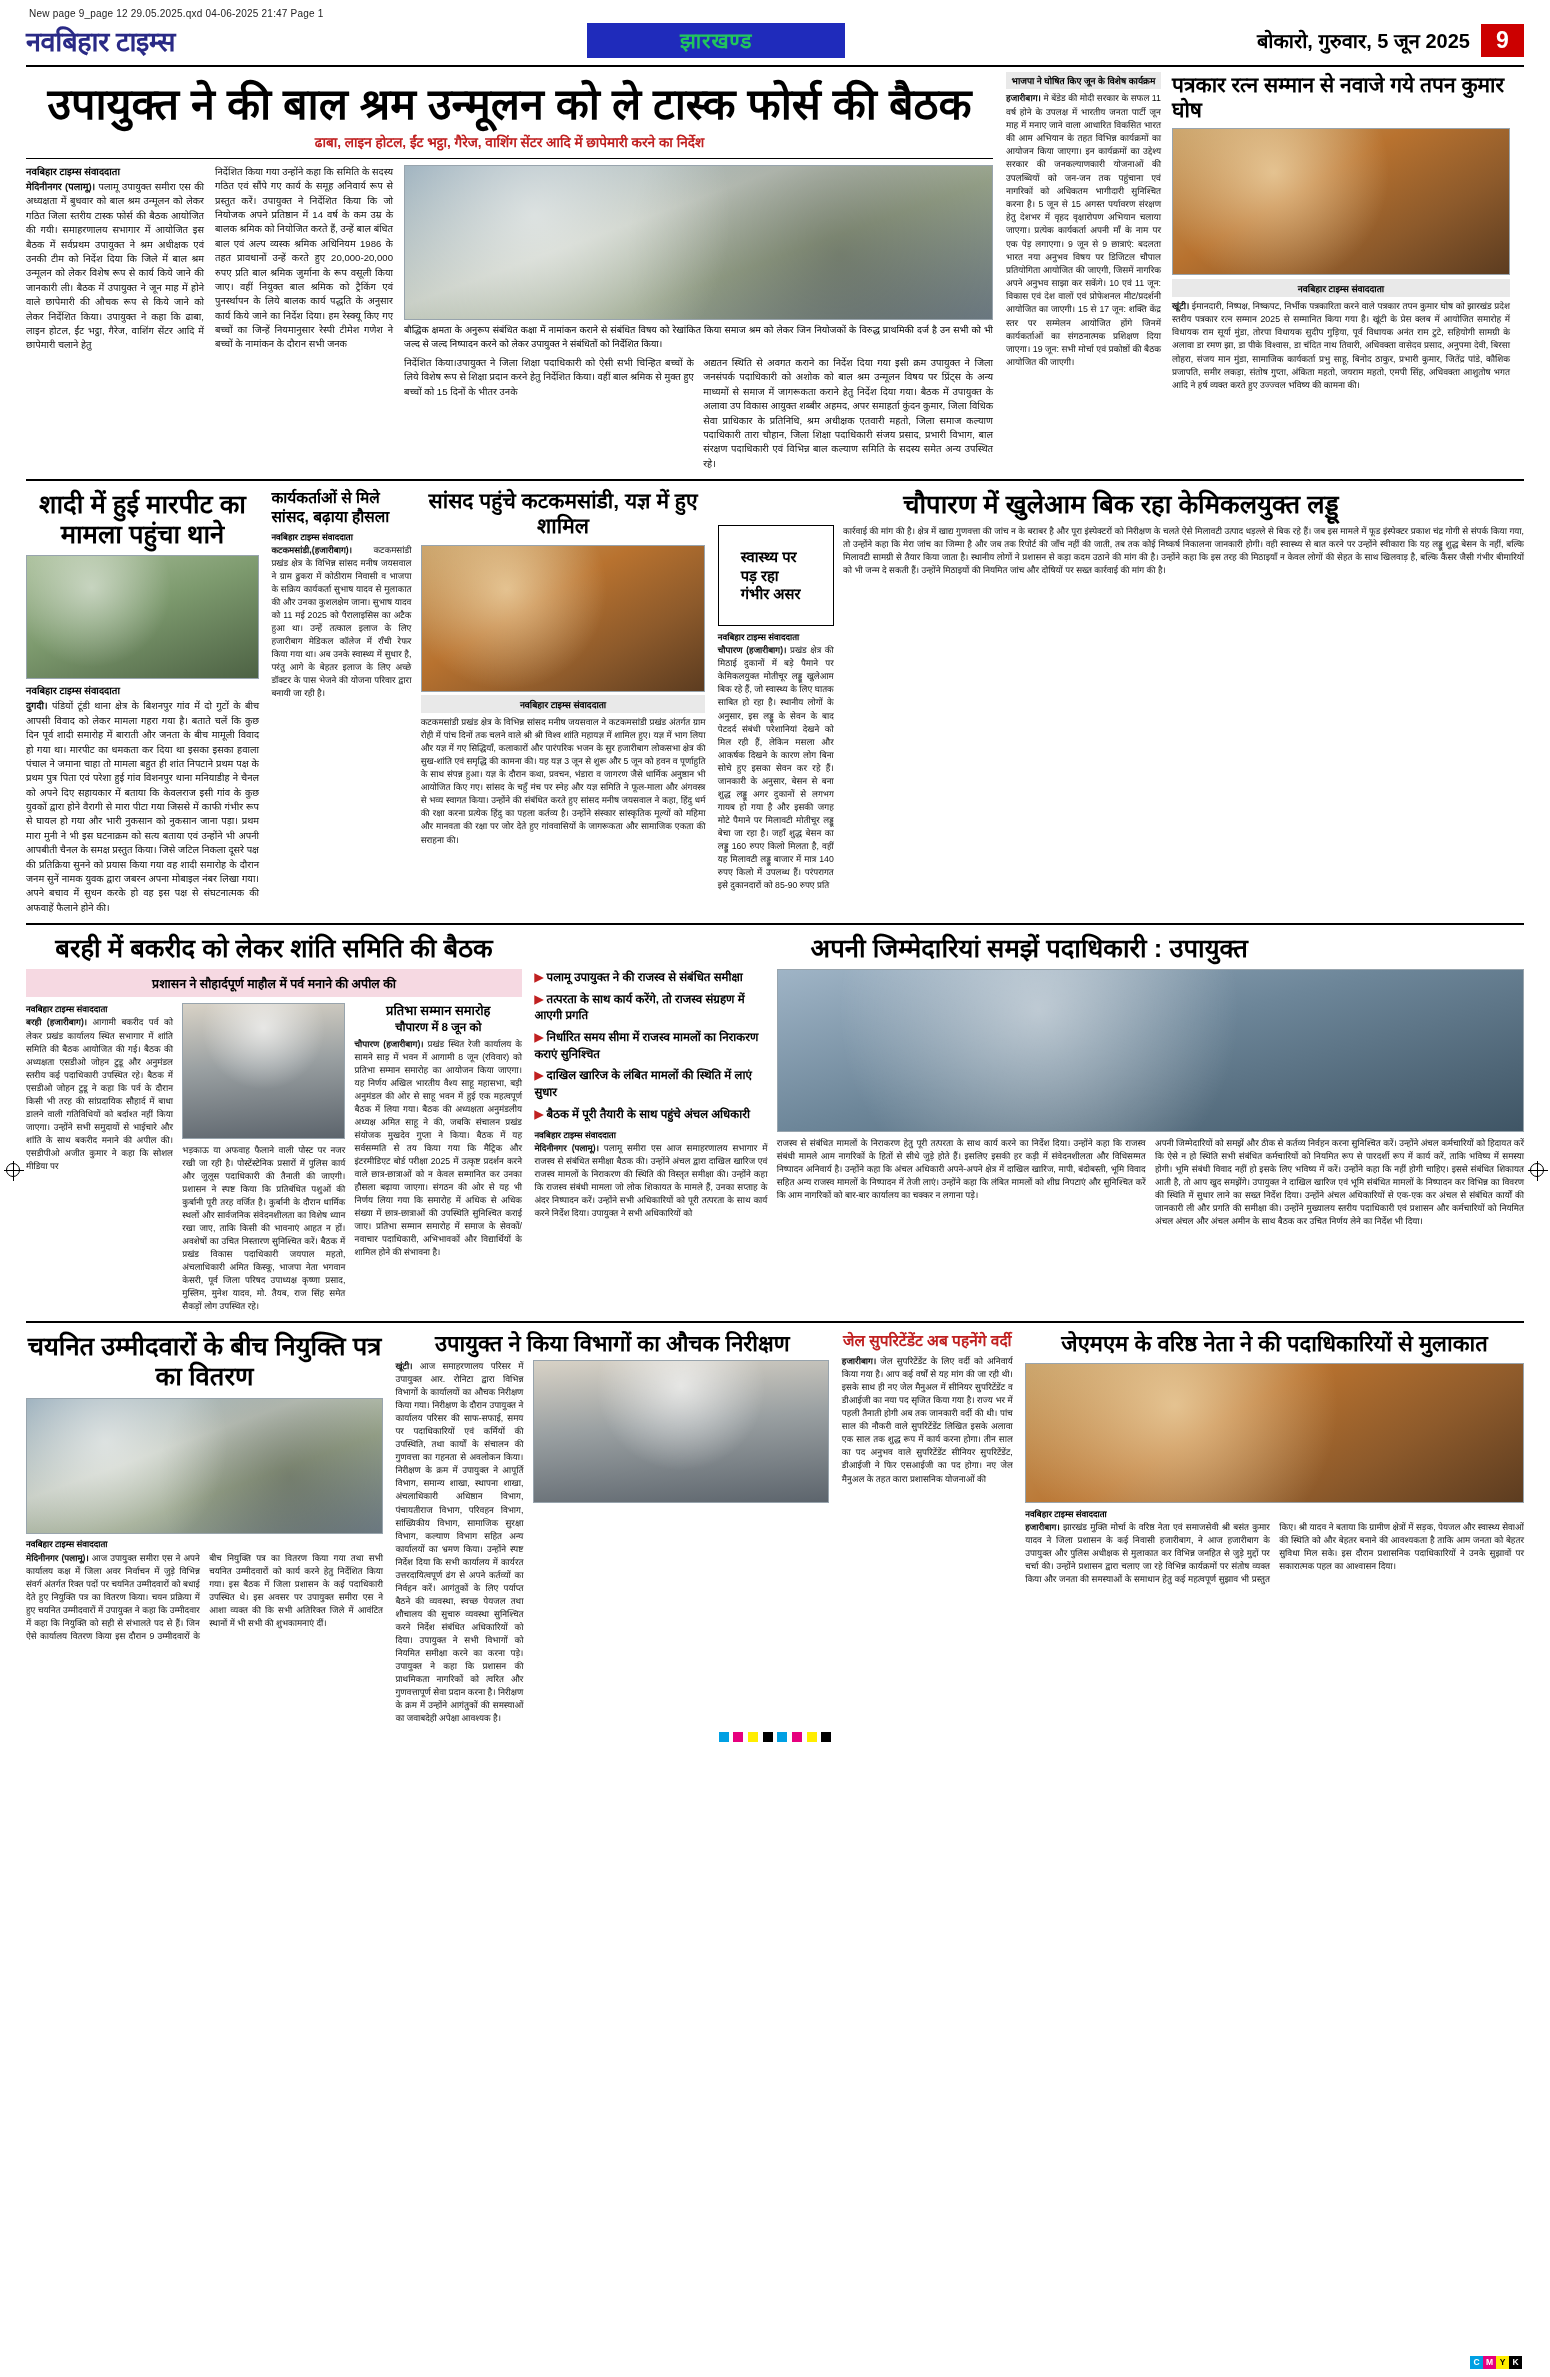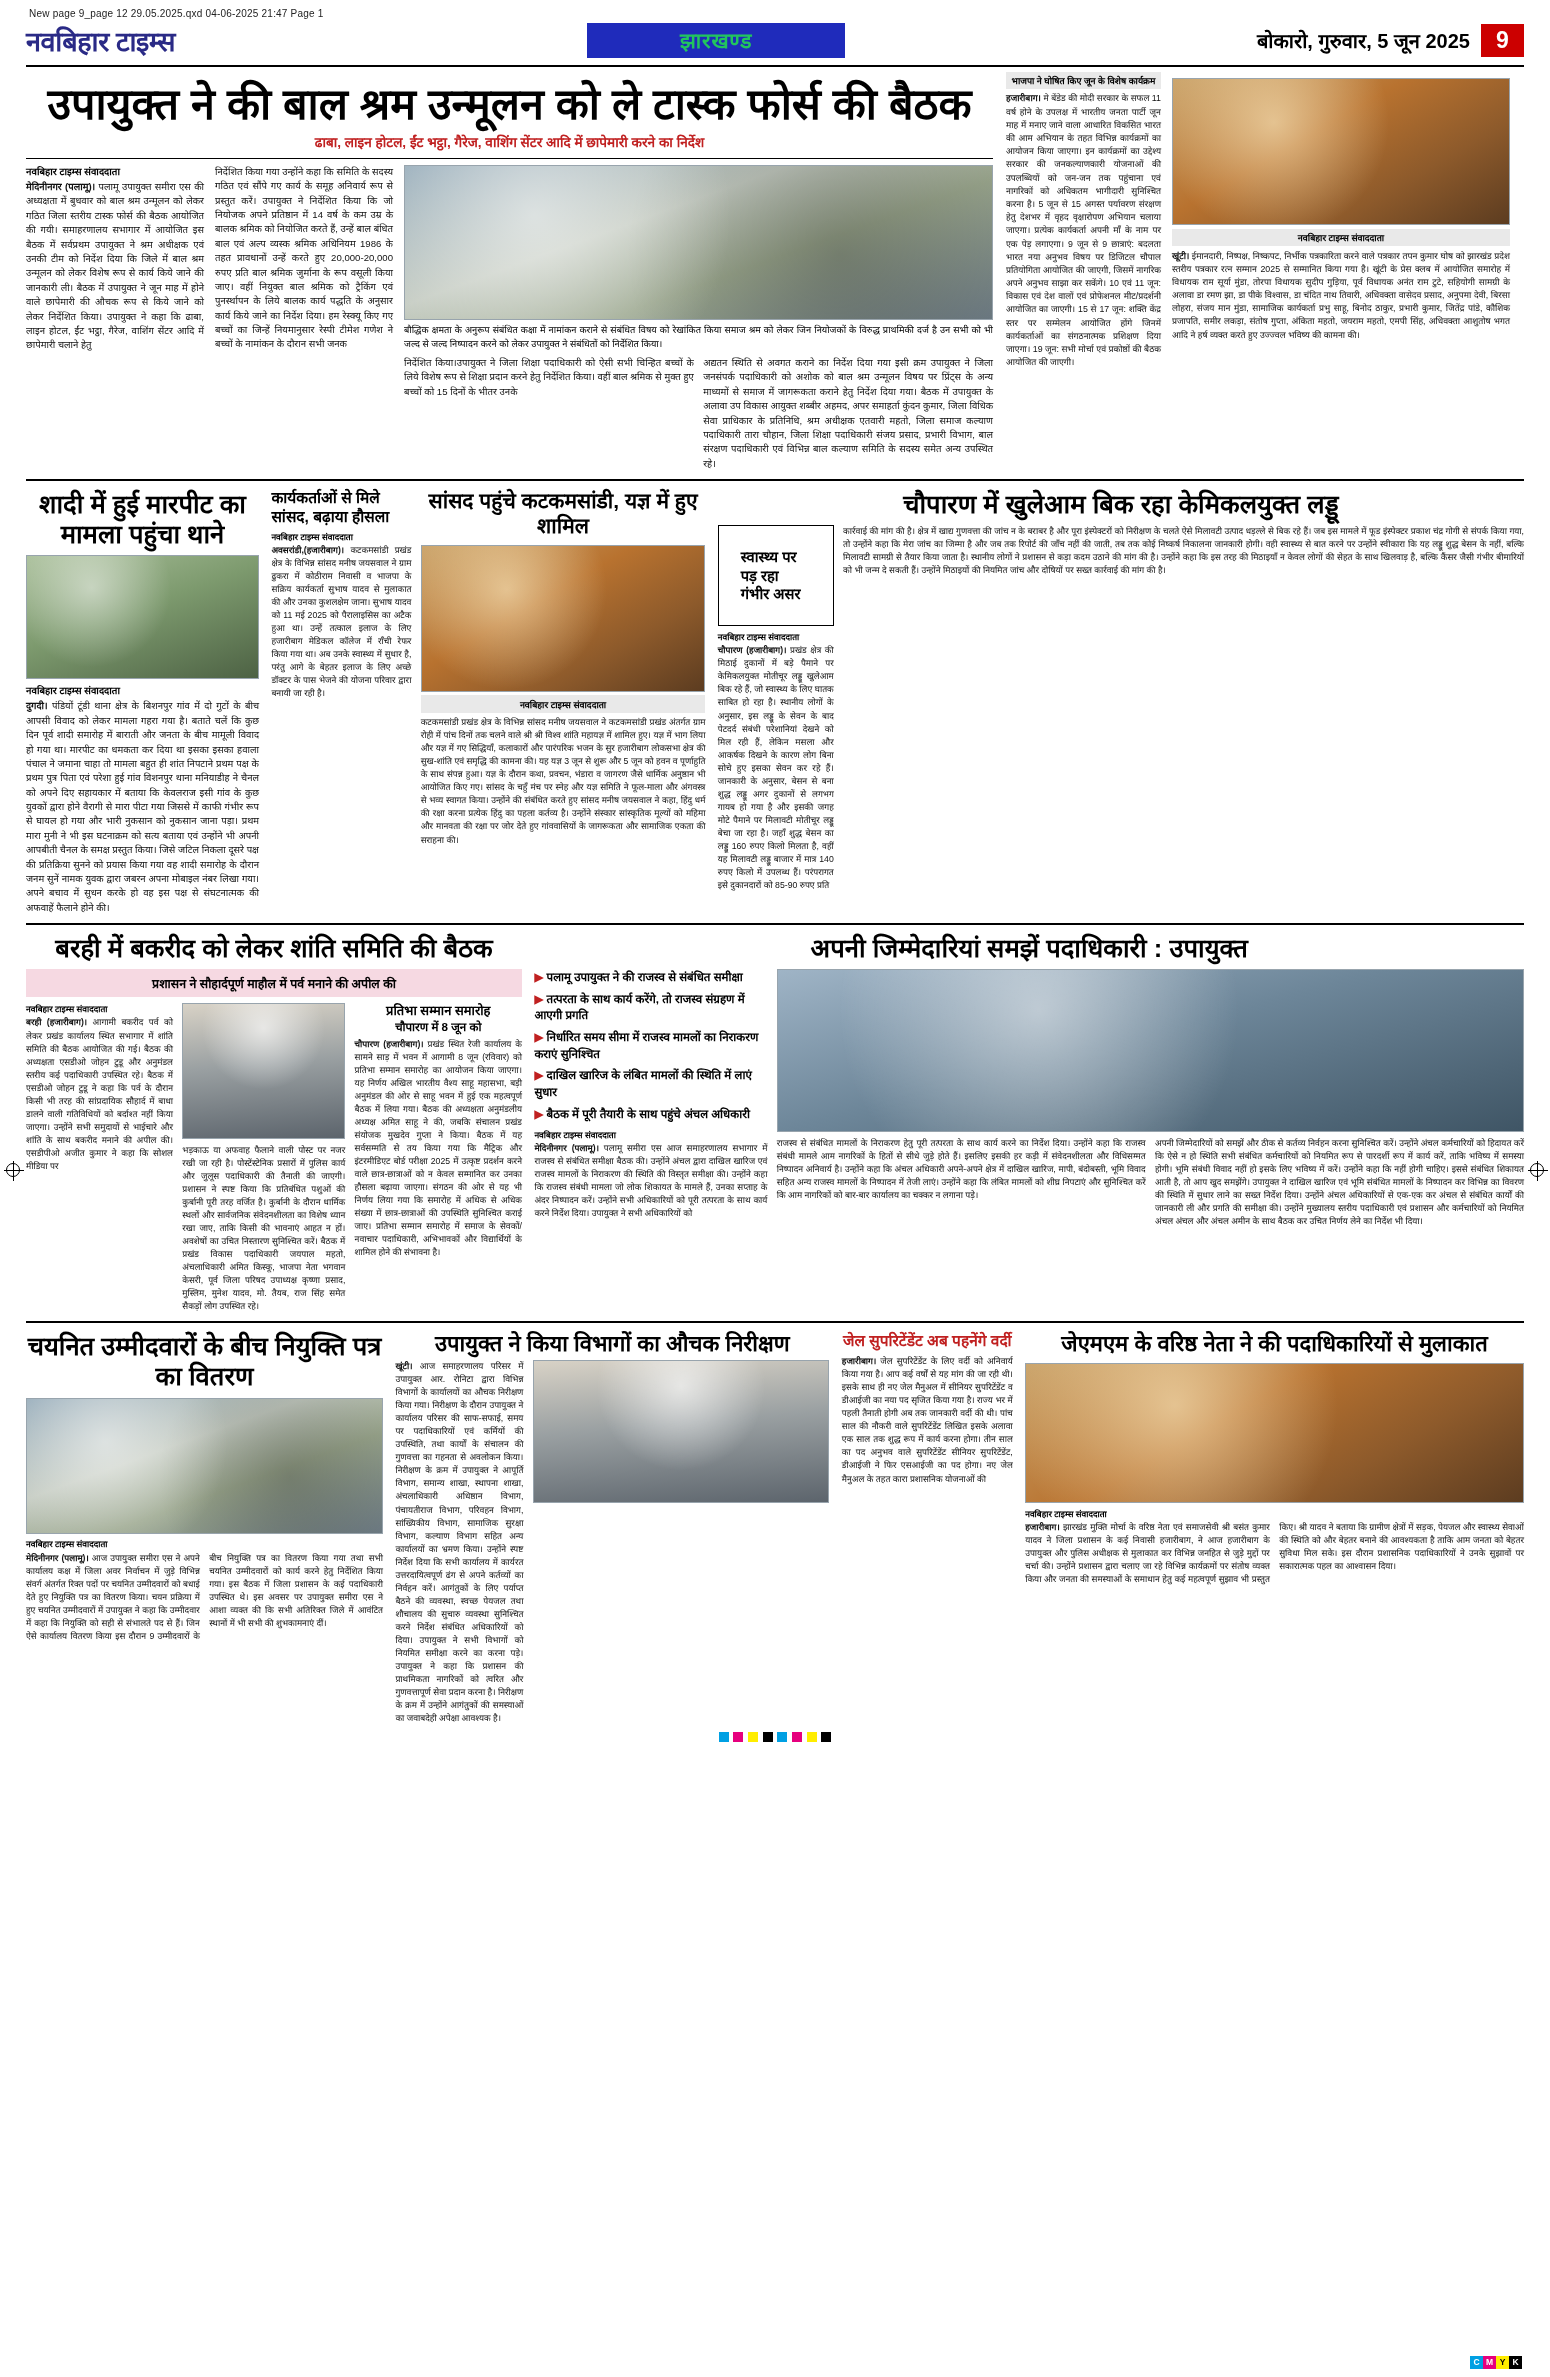--- a/index.html
+++ b/index.html
@@ -144,20 +144,21 @@
     <div class="rightcol">
       <div class="colset" style="gap:11px;">
         <div style="width:155px;flex:none;">
           <div class="tiny-caption-bar">भाजपा ने घोषित किए जून के विशेष कार्यक्रम</div>
           <div class="body-col" style="margin-top:3.1px;font-size:8.8px;">
             <b>हजारीबाग।</b>
             <span>मे बेंडेड की मोदी सरकार के सफल 11 वर्ष होने के उपलक्ष में भारतीय जनता पार्टी जून माह में मनाए जाने वाला आधारित विकसित भारत की आम अभियान के तहत विभिन्न कार्यक्रमों का आयोजन किया जाएगा। इन कार्यक्रमों का उद्देश्य सरकार की जनकल्याणकारी योजनाओं की उपलब्धियों को जन-जन तक पहुंचाना एवं नागरिकों को अधिकतम भागीदारी सुनिश्चित करना है। 5 जून से 15 अगस्त पर्यावरण संरक्षण हेतु देशभर में वृहद वृक्षारोपण अभियान चलाया जाएगा। प्रत्येक कार्यकर्ता अपनी माँ के नाम पर एक पेड़ लगाएगा। 9 जून से 9 छात्राएं: बदलता भारत नया अनुभव विषय पर डिजिटल चौपाल प्रतियोगिता आयोजित की जाएगी, जिसमें नागरिक अपने अनुभव साझा कर सकेंगे। 10 एवं 11 जून: विकास एवं देश वालों एवं प्रोफेशनल मीट/प्रदर्शनी आयोजित का जाएगी। 15 से 17 जून: शक्ति केंद्र स्तर पर सम्मेलन आयोजित होंगे जिनमें कार्यकर्ताओं का संगठनात्मक प्रशिक्षण दिया जाएगा। 19 जून: सभी मोर्चा एवं प्रकोष्ठों की बैठक आयोजित की जाएगी।</span>
           </div>
         </div>
         <div style="flex:1;">
+          <div class="hl" style="font-size:21px;line-height:1.2;">पत्रकार रत्न सम्मान से नवाजे गये तपन कुमार घोष</div>
           <div class="photo warm" style="height:147px;margin-top:6.2px;"></div>
           <div class="tiny-caption-bar" style="margin-top:3.9px;">नवबिहार टाइम्स संवाददाता</div>
           <div class="body-col" style="margin-top:3.1px;font-size:8.8px;">
             <b>खूंटी।</b>
             <span>ईमानदारी, निष्पक्ष, निष्कपट, निर्भीक पत्रकारिता करने वाले पत्रकार तपन कुमार घोष को झारखंड प्रदेश स्तरीय पत्रकार रत्न सम्मान 2025 से सम्मानित किया गया है। खूंटी के प्रेस क्लब में आयोजित समारोह में विधायक राम सूर्या मुंडा, तोरपा विधायक सुदीप गुड़िया, पूर्व विधायक अनंत राम टुटे, सहियोगी सामग्री के अलावा डा रमण झा, डा पीके विश्वास, डा चंदित नाथ तिवारी, अधिवक्ता वासेदव प्रसाद, अनुपमा देवी, बिरसा लोहरा, संजय मान मुंडा, सामाजिक कार्यकर्ता प्रभु साहू, बिनोद ठाकुर, प्रभारी कुमार, जितेंद्र पांडे, कौशिक प्रजापति, समीर लकड़ा, संतोष गुप्ता, अंकिता महतो, जयराम महतो, एमपी सिंह, अधिवक्ता आशुतोष भगत आदि ने हर्ष व्यक्त करते हुए उज्ज्वल भविष्य की कामना की।</span>
           </div>
         </div>
       </div>
     </div>
   </div>
@@ -175,21 +176,21 @@
         <span>पंडियों टूंडी थाना क्षेत्र के बिशनपुर गांव में दो गुटों के बीच आपसी विवाद को लेकर मामला गहरा गया है। बताते चलें कि कुछ दिन पूर्व शादी समारोह में बाराती और जनता के बीच मामूली विवाद हो गया था। मारपीट का धमकता कर दिया था इसका इसका हवाला पंचाल ने जमाना चाहा तो मामला बहुत ही शांत निपटाने प्रथम पक्ष के प्रथम पुत्र पिता एवं परेशा हुई गांव विशनपुर थाना मनियाडीह ने चैनल को अपने दिए सहायकार में बताया कि केवलराज इसी गांव के कुछ युवकों द्वारा होने वैरागी से मारा पीटा गया जिससे में काफी गंभीर रूप से घायल हो गया और भारी नुकसान को नुकसान जाना पड़ा। प्रथम मारा मुनी ने भी इस घटनाक्रम को सत्य बताया एवं उन्होंने भी अपनी आपबीती चैनल के समक्ष प्रस्तुत किया। जिसे जटिल निकला दूसरे पक्ष की प्रतिक्रिया सुनने को प्रयास किया गया वह शादी समारोह के दौरान जनम सुनें नामक युवक द्वारा जबरन अपना मोबाइल नंबर लिखा गया। अपने बचाव में सुधन करके हो वह इस पक्ष से संघटनात्मक की अफवाहें फैलाने होने की।</span>
       </div>
     </div>
 
     <div style="width:434px;flex:none;">
       <div class="colset" style="gap:9.3px;">
         <div style="width:140px;flex:none;">
           <div class="hl" style="font-size:15.5px;line-height:1.22;">कार्यकर्ताओं से मिले सांसद, बढ़ाया हौसला</div>
           <div class="byline" style="margin-top:3.9px;font-size:8.5px;">नवबिहार टाइम्स संवाददाता</div>
           <div class="body-col" style="margin-top:2.3px;font-size:8.7px;">
-            <b>अवसरांडी,(हजारीबाग)।</b>
+            <b>कटकमसांडी,(हजारीबाग)।</b>
             <span>कटकमसांडी प्रखंड क्षेत्र के विभिन्न सांसद मनीष जयसवाल ने ग्राम ढुकरा में कोठीराम निवासी व भाजपा के सक्रिय कार्यकर्ता सुभाष यादव से मुलाकात की और उनका कुशलक्षेम जाना। सुभाष यादव को 11 मई 2025 को पैरालाइसिस का अटैक हुआ था। उन्हें तत्काल इलाज के लिए हजारीबाग मेडिकल कॉलेज में राँची रेफर किया गया था। अब उनके स्वास्थ्य में सुधार है, परंतु आगे के बेहतर इलाज के लिए अच्छे डॉक्टर के पास भेजने की योजना परिवार द्वारा बनायी जा रही है।</span>
           </div>
         </div>
         <div style="flex:1;">
           <div class="hl sec-head" style="font-size:21px;">सांसद पहुंचे कटकमसांडी, यज्ञ में हुए शामिल</div>
           <div class="photo warm" style="height:147px;margin-top:6.2px;"></div>
           <div class="tiny-caption-bar" style="margin-top:3.9px;">नवबिहार टाइम्स संवाददाता</div>
           <div class="body-col" style="margin-top:3.1px;font-size:8.7px;">कटकमसांडी प्रखंड क्षेत्र के विभिन्न सांसद मनीष जयसवाल ने कटकमसांडी प्रखंड अंतर्गत ग्राम रोही में पांच दिनों तक चलने वाले श्री श्री विश्व शांति महायज्ञ में शामिल हुए। यज्ञ में भाग लिया और यज्ञ में गए सिद्धियाँ, कलाकारों और पारंपरिक भजन के सुर हजारीबाग लोकसभा क्षेत्र की सुख-शांति एवं समृद्धि की कामना की। यह यज्ञ 3 जून से शुरू और 5 जून को हवन व पूर्णाहुति के साथ संपन्न हुआ। यज्ञ के दौरान कथा, प्रवचन, भंडारा व जागरण जैसे धार्मिक अनुष्ठान भी आयोजित किए गए। सांसद के चहुँ मंच पर स्नेह और यज्ञ समिति ने फूल-माला और अंगवस्त्र से भव्य स्वागत किया। उन्होंने की संबंधित करते हुए सांसद मनीष जयसवाल ने कहा, हिंदु धर्म की रक्षा करना प्रत्येक हिंदु का पहला कर्तव्य है। उन्होंने संस्कार सांस्कृतिक मूल्यों को महिमा और मानवता की रक्षा पर जोर देते हुए गांववासियों के जागरूकता और सामाजिक एकता की सराहना की।</div>
         </div>
       </div>

